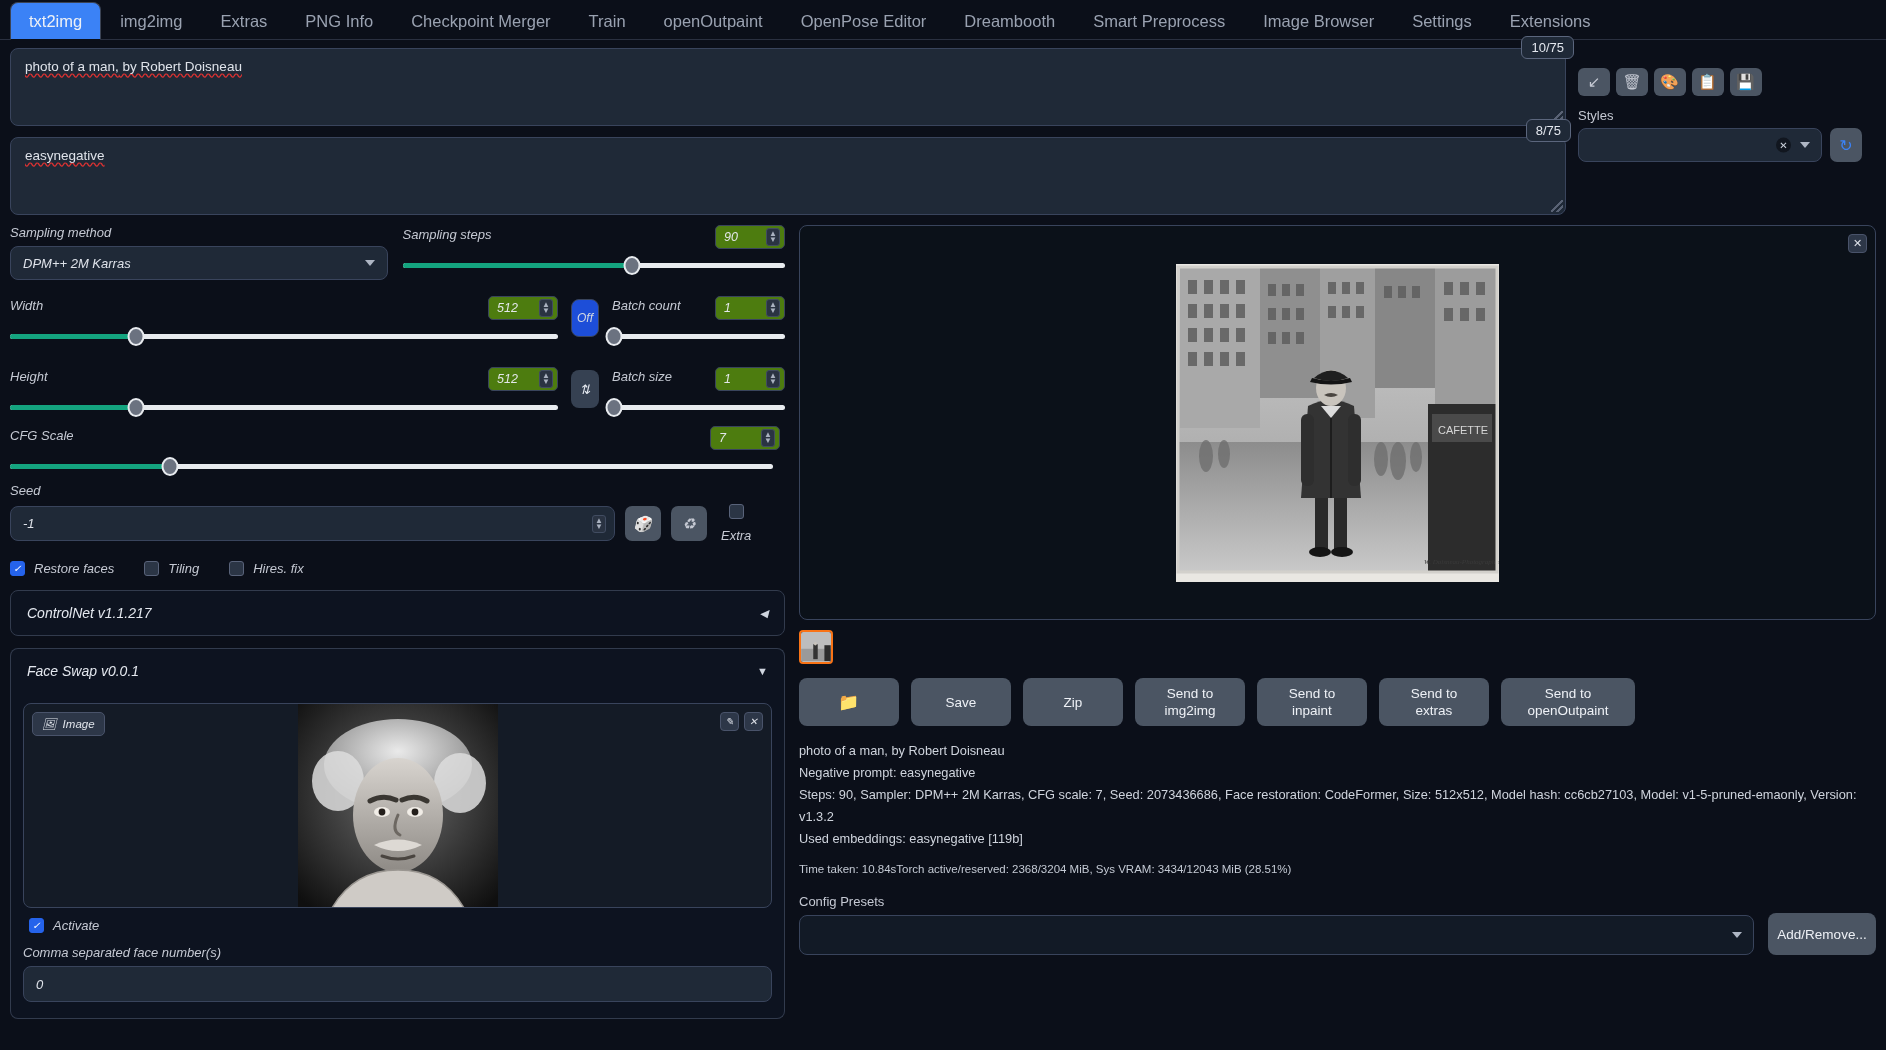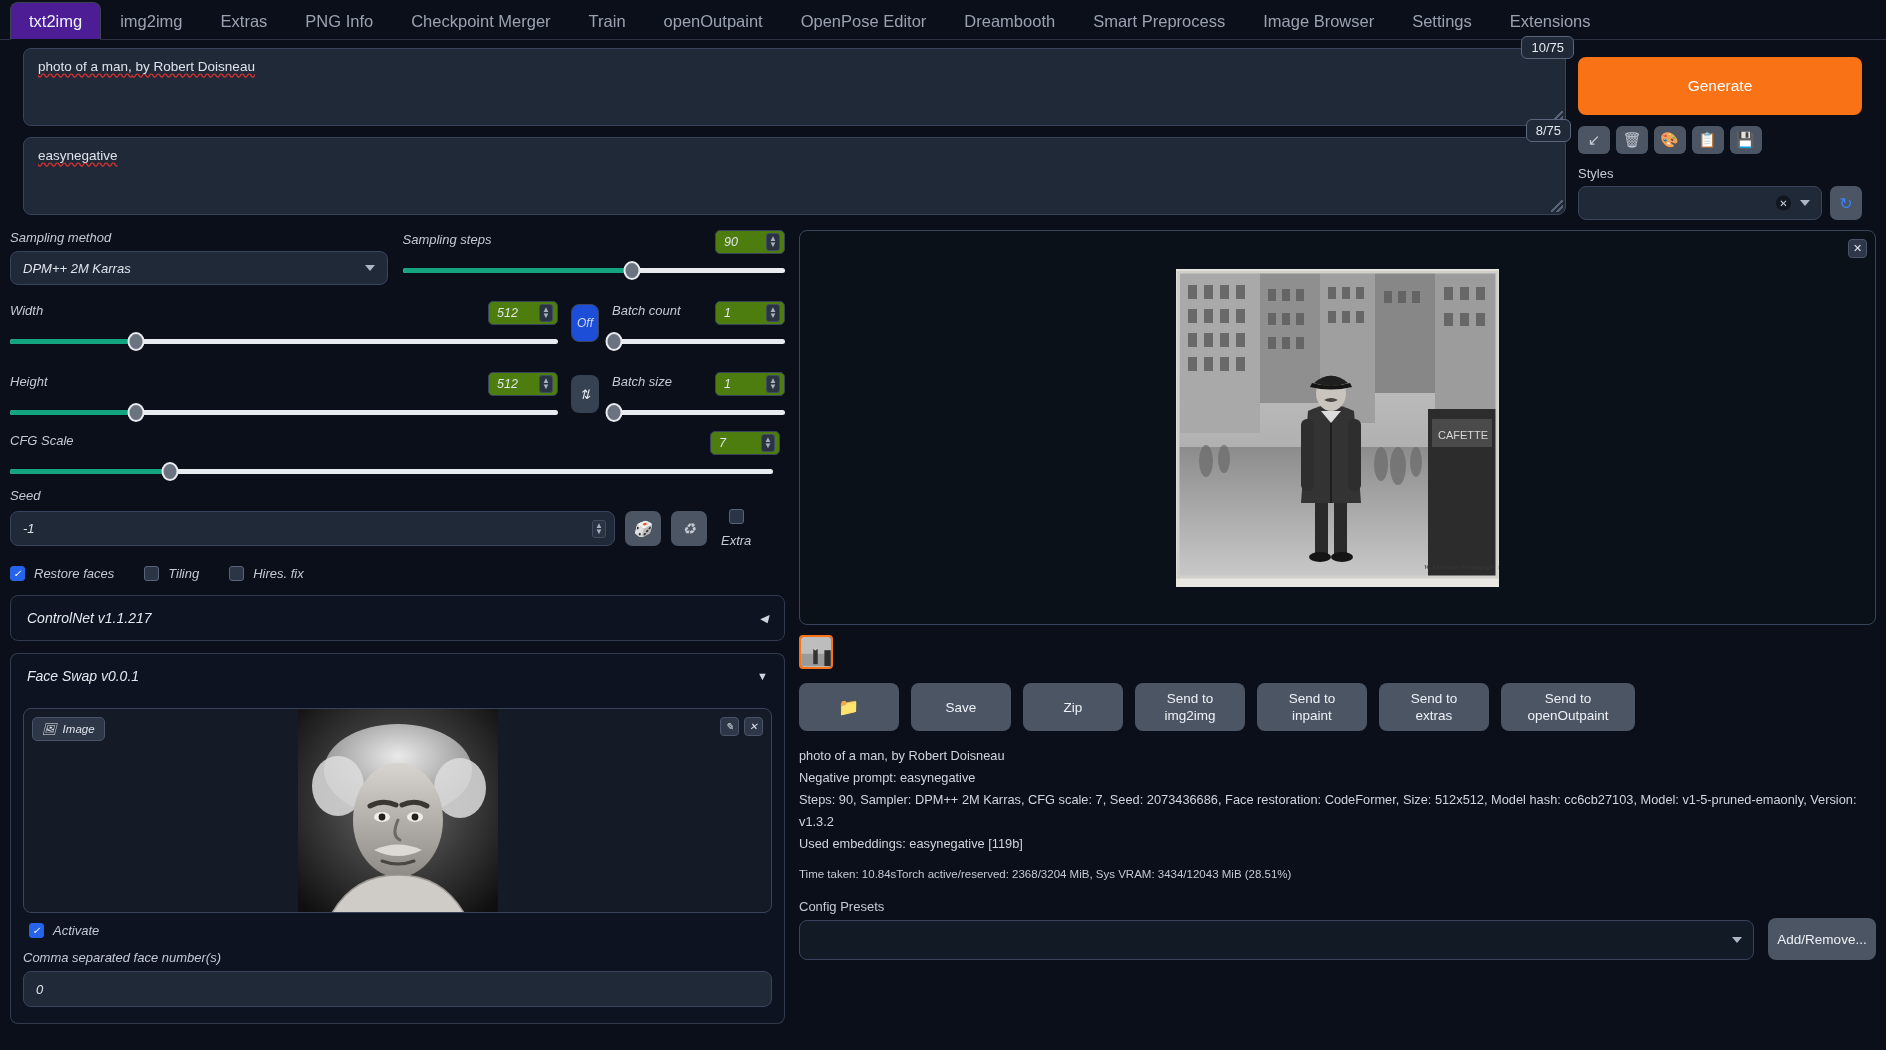--- a/index.html
+++ b/index.html
@@ -26,27 +26,27 @@
     color: #9aa2b1;
     cursor: pointer;
     white-space: nowrap;
     border: 1px solid transparent;
     border-radius: 8px 8px 0 0;
     position: relative;
     top: 1px;
   }
   .tab.active {
     color: #eef1f6;
-    background: #4c1d95;
+    background: #3b82f6;
     border: 1px solid #3b4considerable;
     border: 1px solid #3b4354;
     border-bottom-color: #0b0f19;
   }
 
-  .prompt-row { display: flex; padding: 8px 10px 0 10px; margin-left: 13px; }
+  .prompt-row { display: flex; padding: 8px 10px 0 10px; }
   .prompt-col { flex: 1; position: relative; }
 
   .prompt-box {
     background: #1f2937;
     border: 1px solid #39445c;
     border-radius: 8px;
     height: 78px;
     padding: 10px 14px;
     font-size: 13.5px;
     color: #dfe3ea;
@@ -306,21 +306,20 @@
       <div class="resize-grip"></div>
     </div>
     <div class="token-counter neg">8/75</div>
     <div class="prompt-box neg">
       <span class="spell">easynegative</span>
       <div class="resize-grip"></div>
     </div>
   </div>
 
   <div class="gen-col">
-    <button class="generate-btn">Generate</button>
     <div class="icon-row">
       <div class="icon-btn">↙</div>
       <div class="icon-btn">🗑</div>
       <div class="icon-btn">🎨</div>
       <div class="icon-btn">📋</div>
       <div class="icon-btn">💾</div>
     </div>
     <div class="styles-label">Styles</div>
     <div class="styles-row">
       <div class="styles-dd">

